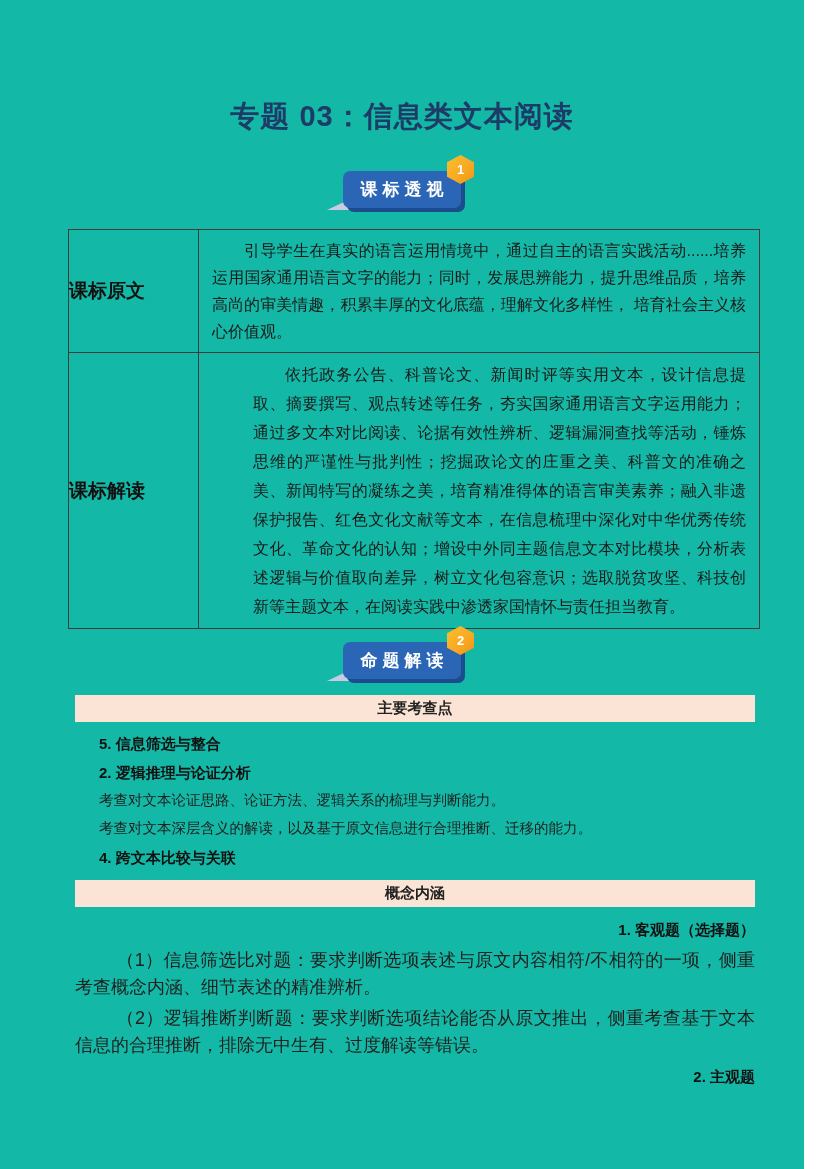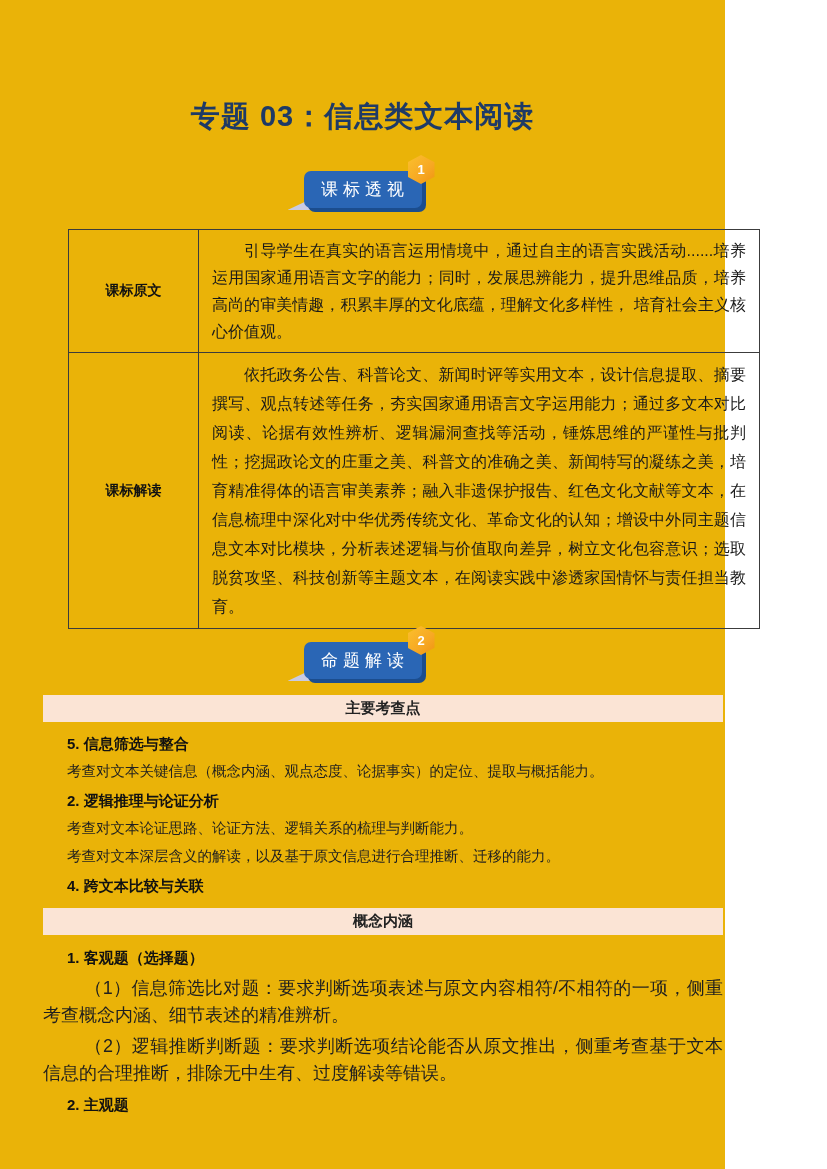--- a/index.html
+++ b/index.html
@@ -12,21 +12,21 @@
     --ink:#1f1f1f;
   }
   *{margin:0;padding:0;box-sizing:border-box;}
   html,body{background:#fff;}
   body{
     width:827px;height:1169px;
     font-family:"Liberation Sans","DejaVu Sans",sans-serif;
     color:var(--ink);
     overflow:hidden;
   }
-  .page{position:relative;width:725px;height:1169px;background:#eab308;}
+  .page{position:relative;width:804px;height:1169px;background:#14b8a6;}
 
   .doc-title{
     padding-top:97px;
     text-align:center;
     font-size:29px;
     font-weight:bold;
     color:var(--title-navy);
     letter-spacing:1px;
   }
 
@@ -47,21 +47,21 @@
   }
   .badge .pill{
     position:relative;
     display:flex;align-items:center;justify-content:center;
     width:118px;height:37px;
     background:var(--accent-blue);
     border-radius:7px;
     box-shadow:4px 4px 0 var(--badge-shadow);
     color:#fff;
     font-size:17px;
-    font-weight:normal;
+    font-weight:bold;
     letter-spacing:5px;
     text-indent:5px;
     z-index:1;
   }
   .badge .hex{
     position:absolute;
     top:-16px;right:-13px;
     width:27px;height:29px;
     background:linear-gradient(135deg,#fbc02d 0%,var(--hex-yellow) 60%,#ef9410 100%);
     clip-path:polygon(50% 0,100% 25%,100% 75%,50% 100%,0 75%,0 25%);
@@ -76,39 +76,38 @@
     margin:21px 0 0 68px;
     border-collapse:collapse;
     table-layout:fixed;
   }
   .std-table td{
     border:1.5px solid #3c3c3c;
     vertical-align:middle;
   }
   .std-table td.hdr{
     width:130px;
-    text-align:center;
     font-weight:bold;
-    font-size:14px;
+    font-size:19px;
     color:#111;
   }
   .std-table td.body{
     padding:7px 13px 7px 13px;
     font-size:16px;
   }
   .std-table .para{
     text-indent:2em;
     color:#1a1a1a;
     text-align:justify;
   }
   .std-table tr.r1 .para{line-height:27px;}
-  .std-table tr.r2 .para{line-height:29px;}
+  .std-table tr.r2 .para{line-height:29px;margin-left:41px;}
 
   
-  .content{width:680px;margin-left:43px;}
+  .content{width:680px;margin-left:75px;}
   .content.first{margin-top:16px;}
   .sec-bar{
     height:27px;
     background:var(--bar-bg);
     display:flex;align-items:center;justify-content:center;
     font-size:15px;font-weight:bold;color:#222;
   }
   .sec-bar.second{margin-top:3px;}
   .sec-items{padding:6px 0 6px 0;}
   .item-heading{
@@ -116,21 +115,21 @@
     line-height:27px;
     margin:2px 0 0 24px;
   }
   .item-desc{
     font-size:14.5px;color:#1f1f1f;
     line-height:27px;
     margin:1px 0 1px 24px;
   }
   .blk-heading{
     font-size:15px;font-weight:bold;color:#111;
-    line-height:27px;margin:3px 0 0 24px;
+    line-height:27px;margin:3px 0 0 24px;text-align:right;
   }
   .blk-indent{
     font-size:18px;color:#1f1f1f;
     line-height:27px;
     text-indent:2.3em;
     margin:4px 0;
     text-align:justify;
   }
 </style>
 </head>
@@ -170,21 +169,20 @@
       <span class="wedge"></span>
       <span class="hex">2</span>
       <span class="pill">命题解读</span>
     </div>
   </div>
 
   <div class="content first">
     <div class="sec-bar">主要考查点</div>
     <div class="sec-items">
       <div class="item-heading">5. 信息筛选与整合</div>
-      <div class="item-desc">考查对文本关键信息（概念内涵、观点态度、论据事实）的定位、提取与概括能力。</div>
       <div class="item-heading">2. 逻辑推理与论证分析</div>
       <div class="item-desc">考查对文本论证思路、论证方法、逻辑关系的梳理与判断能力。</div>
       <div class="item-desc">考查对文本深层含义的解读，以及基于原文信息进行合理推断、迁移的能力。</div>
       <div class="item-heading">4. 跨文本比较与关联</div>
     </div>
   </div>
 
   <div class="content">
     <div class="sec-bar second">概念内涵</div>
     <div class="sec-items">

